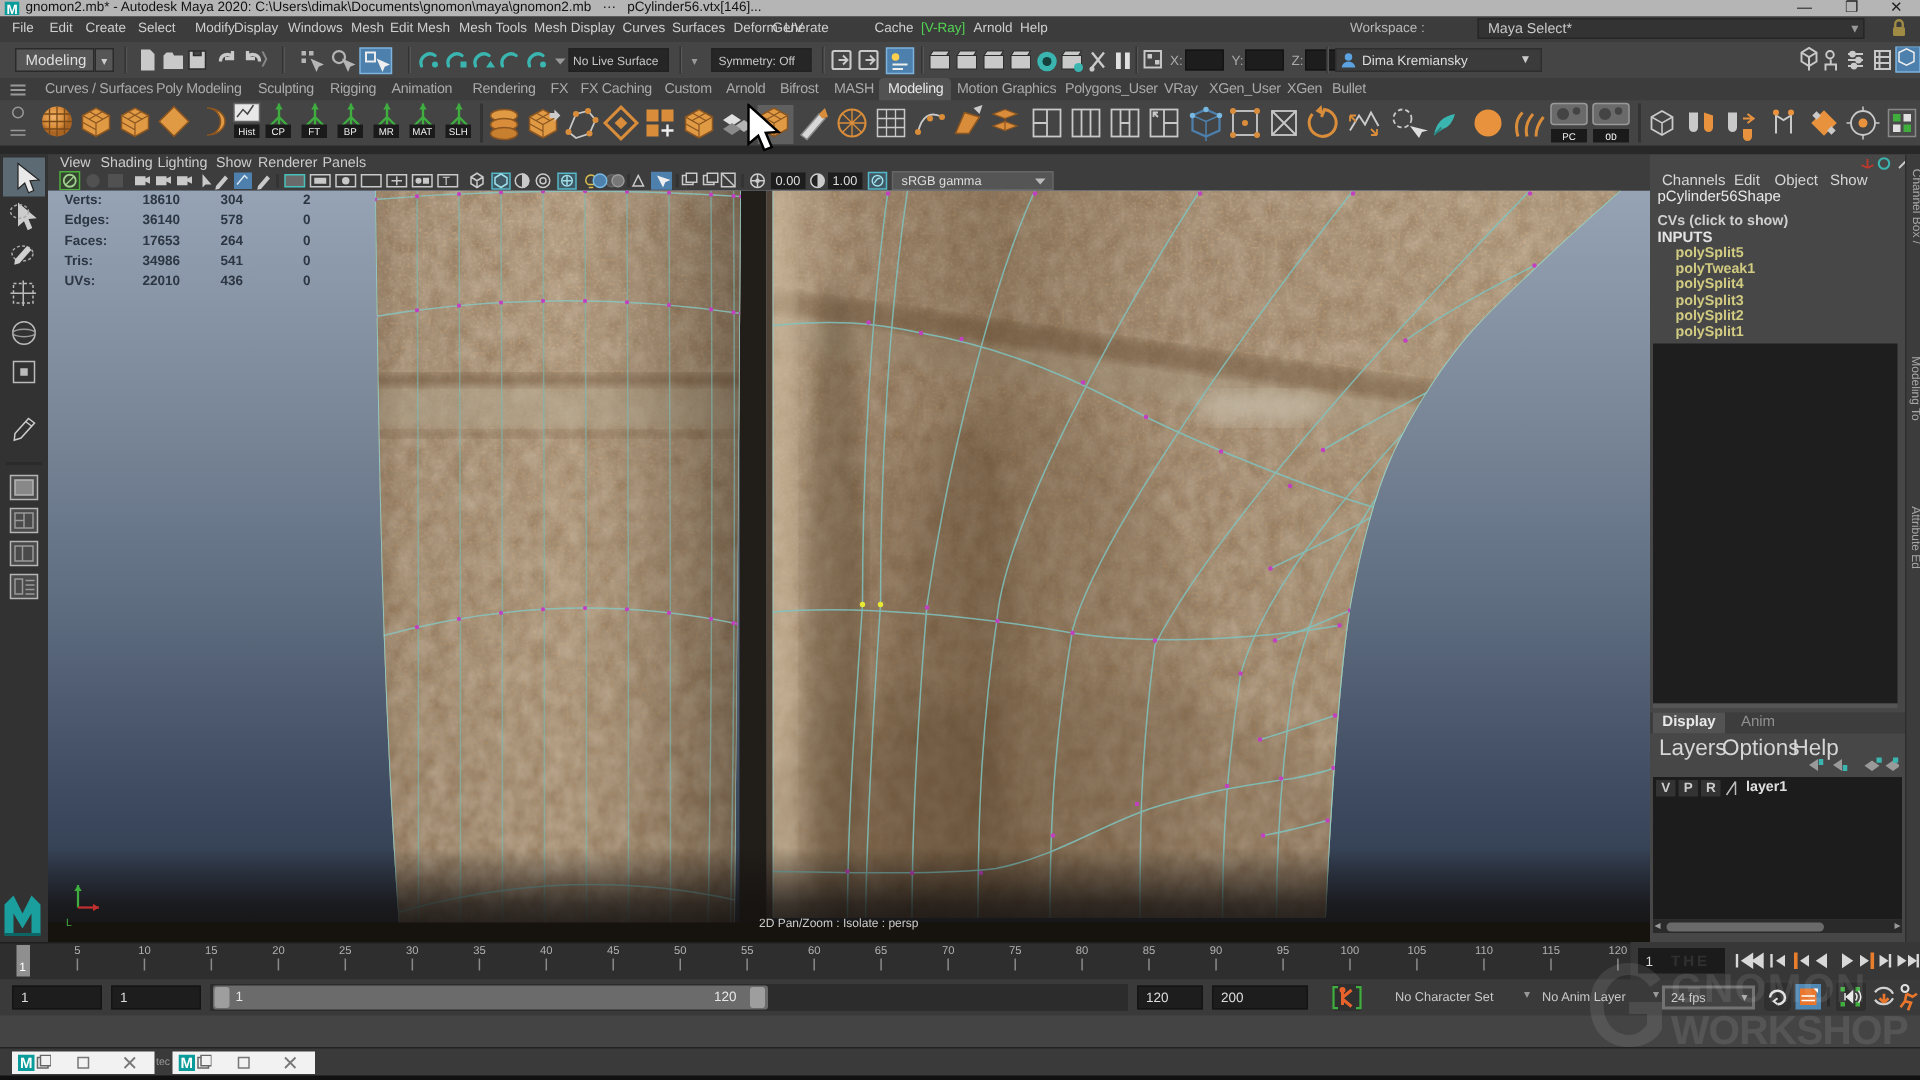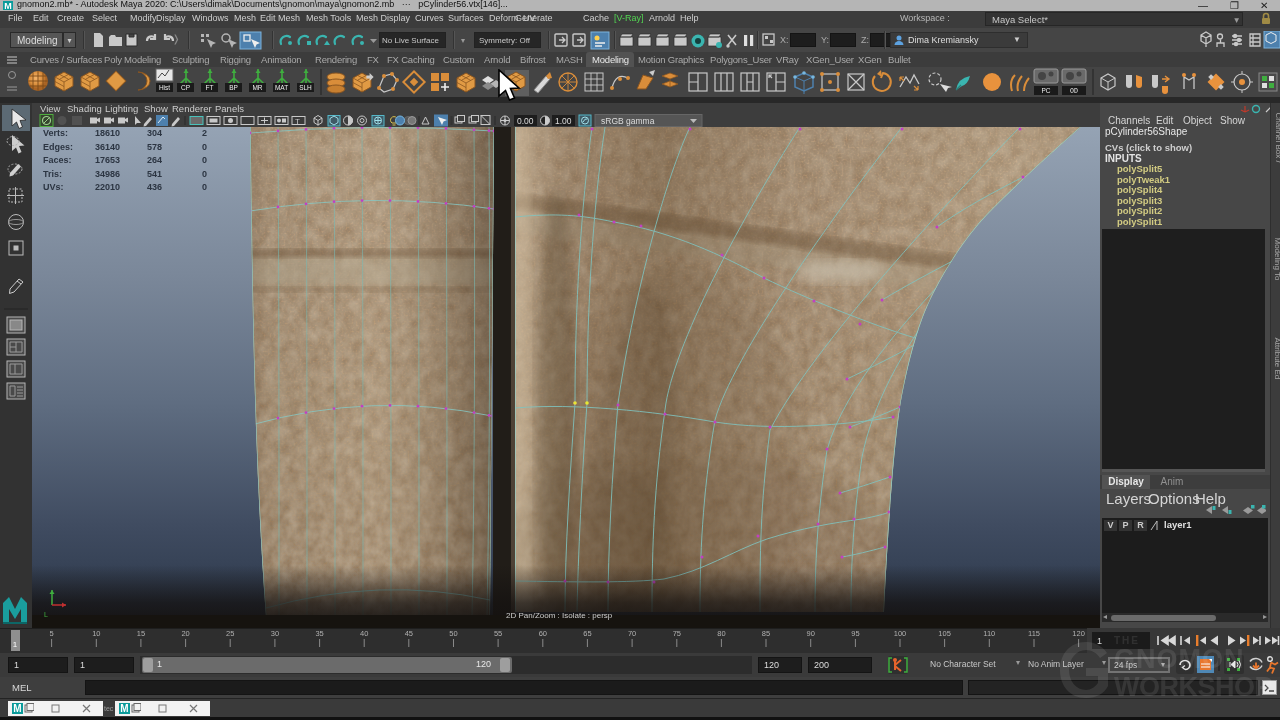--- a/index.html
+++ b/index.html
@@ -1091,29 +1091,20 @@
         <path d="M-6 -3 a7 7 0 0 1 12 1 m-12 4 a7 7 0 0 0 12 -1" stroke="#d0d0d0" stroke-width="1.5" fill="none"></path>
         <path d="M0 -2 v6 m0 0 l-3 -3 m3 3 l3 -3" stroke="#e8762c" stroke-width="1.8" fill="none"></path>
       </g>
       <g transform="translate(97,9.5)">
         <circle cx="-3" cy="-5.5" r="2.3" fill="none" stroke="#e0e0e0" stroke-width="1.4"></circle>
         <path d="M-2 -2 l4 2 3 -2 m-7 0 l-1 5 4 1 -2 5 m-2 -6 l-3 4" stroke="#e8762c" stroke-width="1.8" fill="none"></path>
       </g>
     </svg>
   </div>
 
-  <div class="abs" id="cmdline">
-    <span class="abs" style="left:12px;top:5px;color:#d8d8d8;font-size:9.5px">MEL</span>
-    <div class="field" style="left:85px;top:3px;width:878px;height:15px;background:#1b1b1b"></div>
-    <div class="field" style="left:968px;top:3px;width:290px;height:15px;background:#232323"></div>
-    <svg class="abs" style="left:1262px;top:3px" width="15" height="15" viewBox="0 0 15 15">
-      <rect x="0.5" y="0.5" width="14" height="14" fill="#e8e8e8" stroke="#999"></rect>
-      <path d="M3 5 l3 3 -3 3 M7 11 h5" stroke="#444" stroke-width="1.3" fill="none"></path>
-    </svg>
-  </div>
 
   <div class="abs" id="taskbar">
     <div class="abs" style="left:0;top:0;width:1280px;height:1px;background:#232323"></div>
     <div class="abs" style="left:8px;top:3px;width:95px;height:15px;background:#f2f2f2">
       <svg class="abs" style="left:4px;top:2px" width="22" height="11" viewBox="0 0 22 11">
           <rect x="0" y="0" width="11" height="11" fill="#0a9b9b"></rect>
           <text x="5.5" y="9" font-size="10" font-weight="bold" fill="#fff" text-anchor="middle" font-family="Liberation Sans">M</text>
           <rect x="13" y="2" width="7" height="7" fill="none" stroke="#666"></rect>
           <rect x="15" y="0.5" width="7" height="7" fill="#f2f2f2" stroke="#666"></rect>
         </svg>

